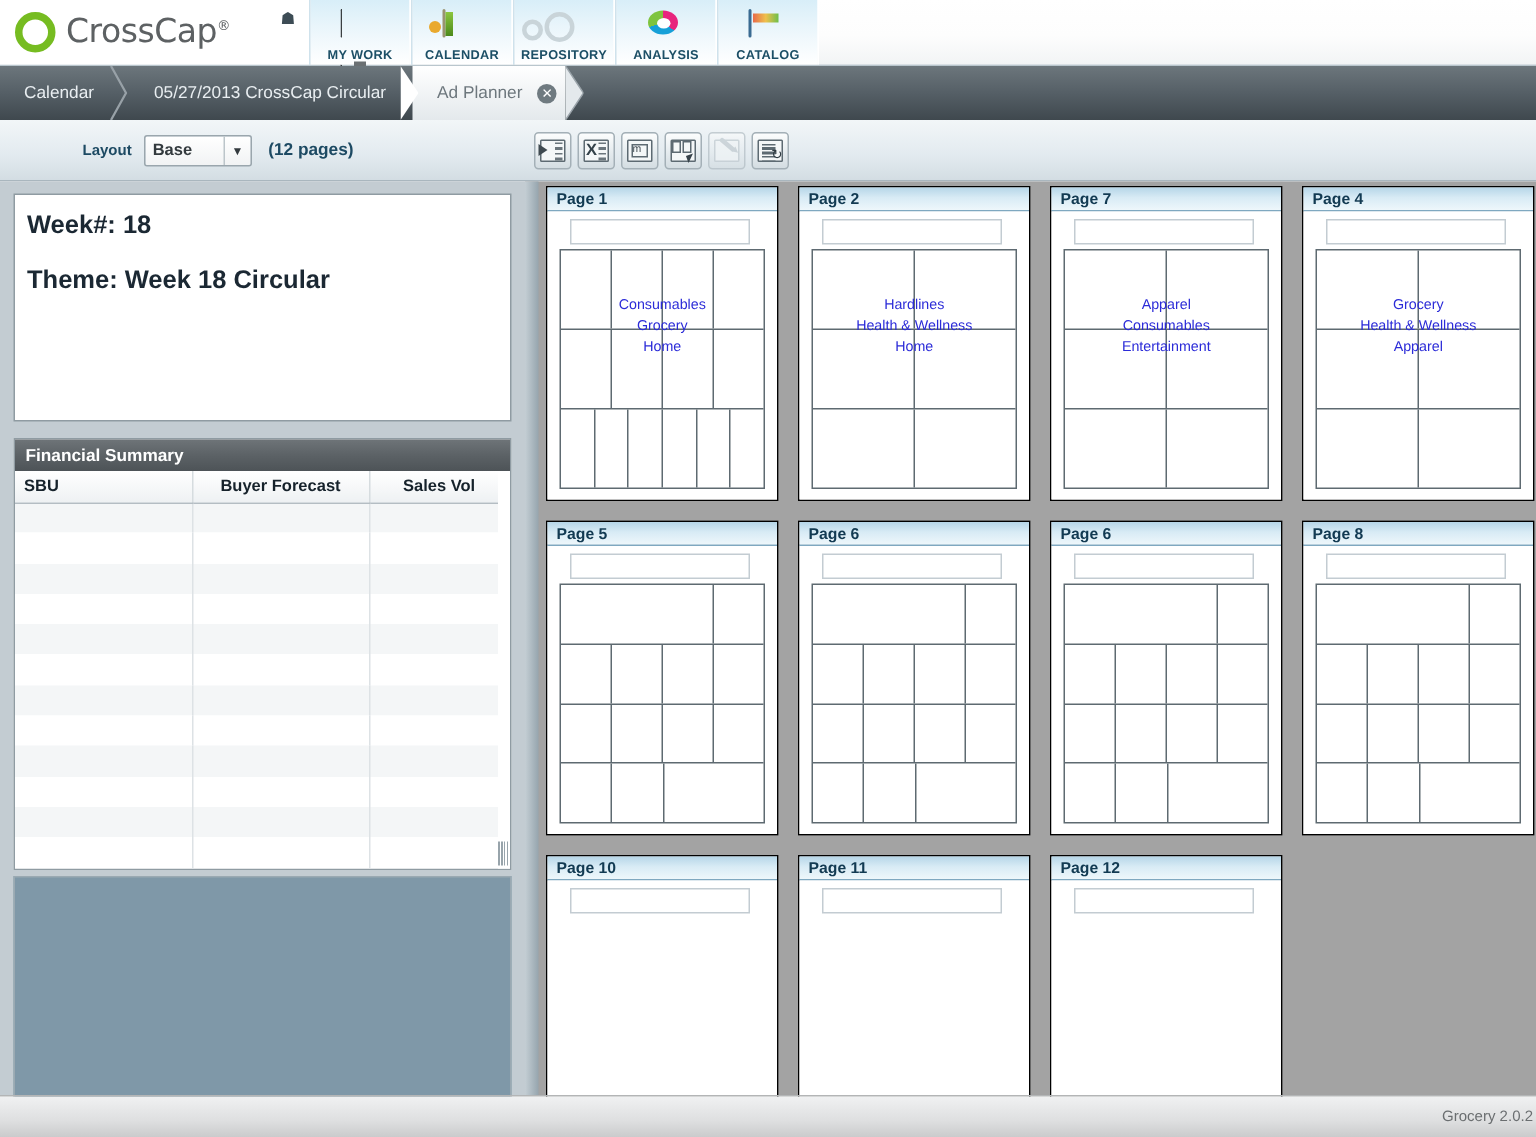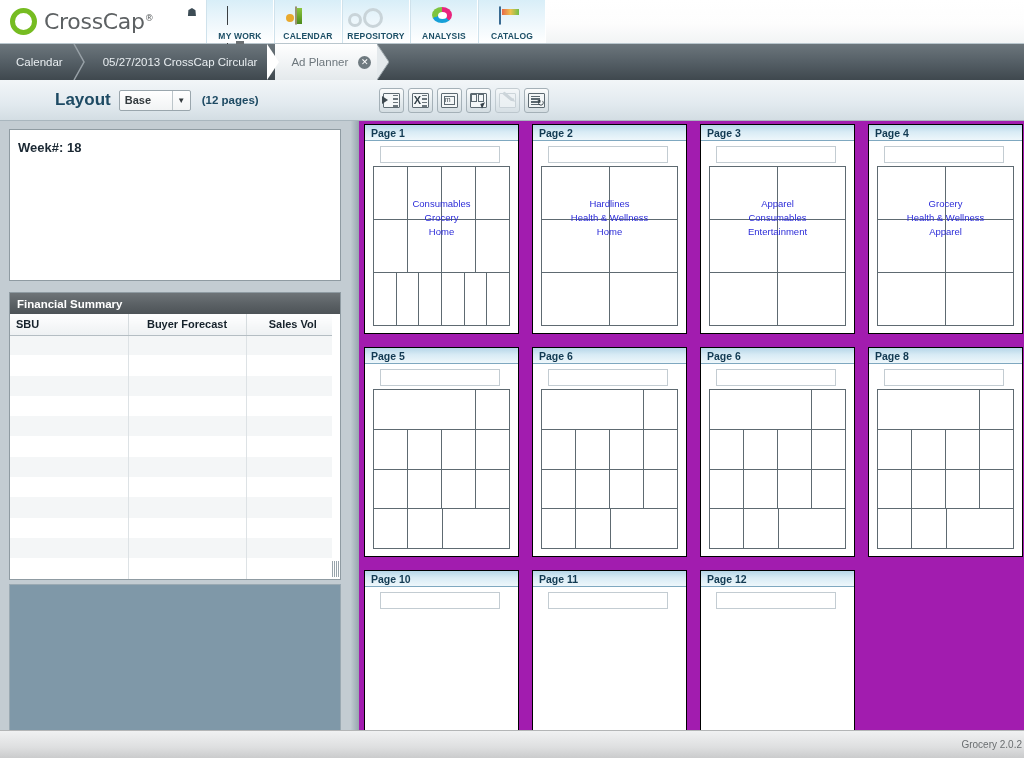--- a/index.html
+++ b/index.html
@@ -143,21 +143,21 @@
   }
 
   
   .toolbar {
     position: absolute; left: 0; top: 80px; width: 1024px; height: 41px;
     background: linear-gradient(to bottom,#f2f6f8 0%,#e2eaef 60%,#d3dde3 100%);
     border-bottom: 1px solid #a9b6be;
     display: flex; align-items: center;
   }
   .tb-label {
-    font-size: 17px; font-weight: bold; color: #1d4a63; margin-left: 14px; padding-left: 41px;
+    font-size: 10px; font-weight: bold; color: #1d4a63; margin-left: 14px; padding-left: 41px;
   }
   .select-box {
     margin-left: 8px; height: 21px; width: 72px;
     background: linear-gradient(to bottom,#ffffff,#f1f3f4);
     border: 1px solid #9aa6ad; border-radius: 2px;
     display: flex; align-items: center; cursor: pointer;
   }
   .select-val {
     flex: 1; font-size: 11px; font-weight: bold; color: #333a3e; padding-left: 5px;
   }
@@ -230,21 +230,21 @@
   .panel {
     background: #ffffff; border: 1px solid #8f9ba2;
   }
   .panel-head {
     height: 21px; background: linear-gradient(to bottom,#6e7478 0%,#5c6266 50%,#4d5357 100%);
     color: #ffffff; font-size: 11.5px; font-weight: bold;
     display: flex; align-items: center; padding-left: 7px;
   }
   .overview-body { padding: 10px 8px 8px 8px; height: 150px; background: #ffffff; }
   .ov-line {
-    font-size: 13px; font-weight: bold; color: #1b2833; margin-bottom: 17px;
+    font-size: 17px; font-weight: bold; color: #1b2833; margin-bottom: 17px;
   }
   .fin-wrap { margin-top: 11px; position: relative; }
   .fin-table { width: 100%; border-collapse: collapse; table-layout: fixed; }
   .fin-table th {
     height: 21px; font-size: 11px; font-weight: bold; color: #16222b;
     background: linear-gradient(to bottom,#ffffff,#eef1f3);
     border-bottom: 1px solid #b4bdc3; border-right: 1px solid #d6dcdf;
     text-align: center;
   }
   .fin-table th.left { text-align: left; padding-left: 6px; }
@@ -262,21 +262,21 @@
     background: repeating-linear-gradient(to right,#98a4ab 0 1px,#ffffff 1px 2px);
   }
   .leftpanel-filler {
     margin-top: 4px; height: 155px;
     background: #7f98a8; border: 1px solid #9aa9b2;
   }
 
   
   .mainarea {
     position: absolute; left: 350px; top: 121px; width: 674px; height: 609px;
-    background: #a21caf;
+    background: #a3a3a3;
   }
   .main-scrollbar {
     position: absolute; left: 0; top: 0; width: 9px; height: 609px;
     background: linear-gradient(to right,#c4ced4,#96a5ae);
   }
   .pages-grid {
     position: absolute; left: 9px; top: 0; right: 0; bottom: 0;
     padding: 3px 0 0 5px;
     display: grid;
     grid-template-columns: repeat(4, 158px);
@@ -464,20 +464,21 @@
       </span>
     </div>
   </div>
 </div>
 
 <div class="leftpanel">
 
   <div class="panel">
     <div class="overview-body">
       <div class="ov-line">Week#: 18</div>
+      <div class="ov-line">Theme: Week 18 Circular</div>
     </div>
   </div>
 
   <div class="panel fin-wrap">
     <div class="panel-head">Financial Summary</div>
     <table class="fin-table">
       <thead>
         <tr>
           <th class="left" style="width:118px">SBU</th>
           <th style="width:118px">Buyer Forecast</th>
@@ -610,21 +611,21 @@
             </div>
           </div>
           <div class="page-overlay">
             <div>Hardlines</div>
             <div>Health &amp; Wellness</div>
             <div>Home</div>
           </div>
         </div>
       </div>
       <div class="pagecard">
-        <div class="pagecard-head">Page 3</div>
+        <div class="pagecard-head">Page 7</div>
         <div class="pagecard-body">
           <div class="page-titlebox"></div>
           <div class="page-canvas bordered">
             <div class="prow">
               <div class="pcell" style="flex: 1 1 0%;"></div>
               <div class="pcell" style="flex: 1 1 0%;"></div>
             </div>
             <div class="prow">
               <div class="pcell" style="flex: 1 1 0%;"></div>
               <div class="pcell" style="flex: 1 1 0%;"></div>

